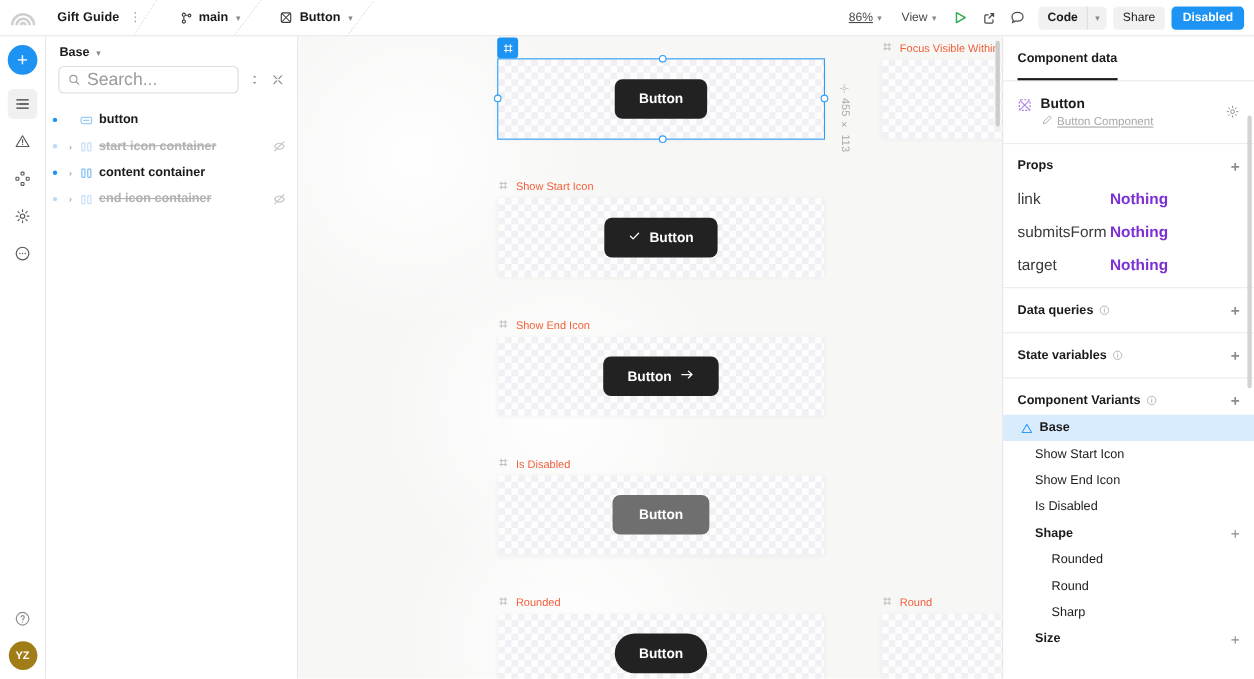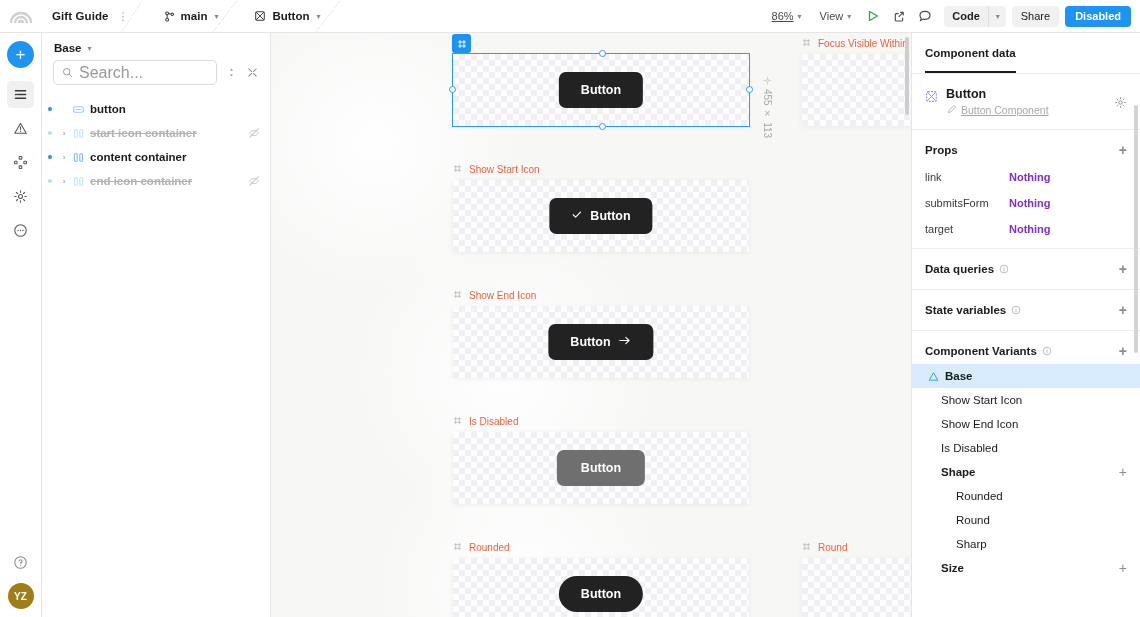--- a/index.html
+++ b/index.html
@@ -200,21 +200,21 @@
     display: flex; align-items: center; gap: 4px;
   }
   .comp-sub .lnk { text-decoration: underline; }
   .gear-right { margin-left: auto; color: #8d8d8d; margin-top: 8px; }
   .sec-head {
     display: flex; align-items: center; gap: 5px;
     font-size: 11.5px; font-weight: bold; color: #1b1b1b;
   }
   .sec-head .plus { margin-left: auto; color: #8d8d8d; font-size: 14px; line-height: 1; }
   .prop-row {
-    display: flex; align-items: center; margin-top: 14px; font-size: 11px;
+    display: flex; align-items: center; margin-top: 14px; font-size: 14px;
   }
   .prop-k { color: #3a3a3a; width: 84px; }
   .prop-v { color: #7b2fd4; font-weight: bold; }
   .var-list { padding: 0; }
   .var-row {
     display: flex; align-items: center; height: 24px; font-size: 11.5px;
     color: #1b1b1b; padding-right: 13px;
   }
   .var-row.sel { background: #d9ecfd; }
   .var-row .vtxt { margin-left: 0; }

